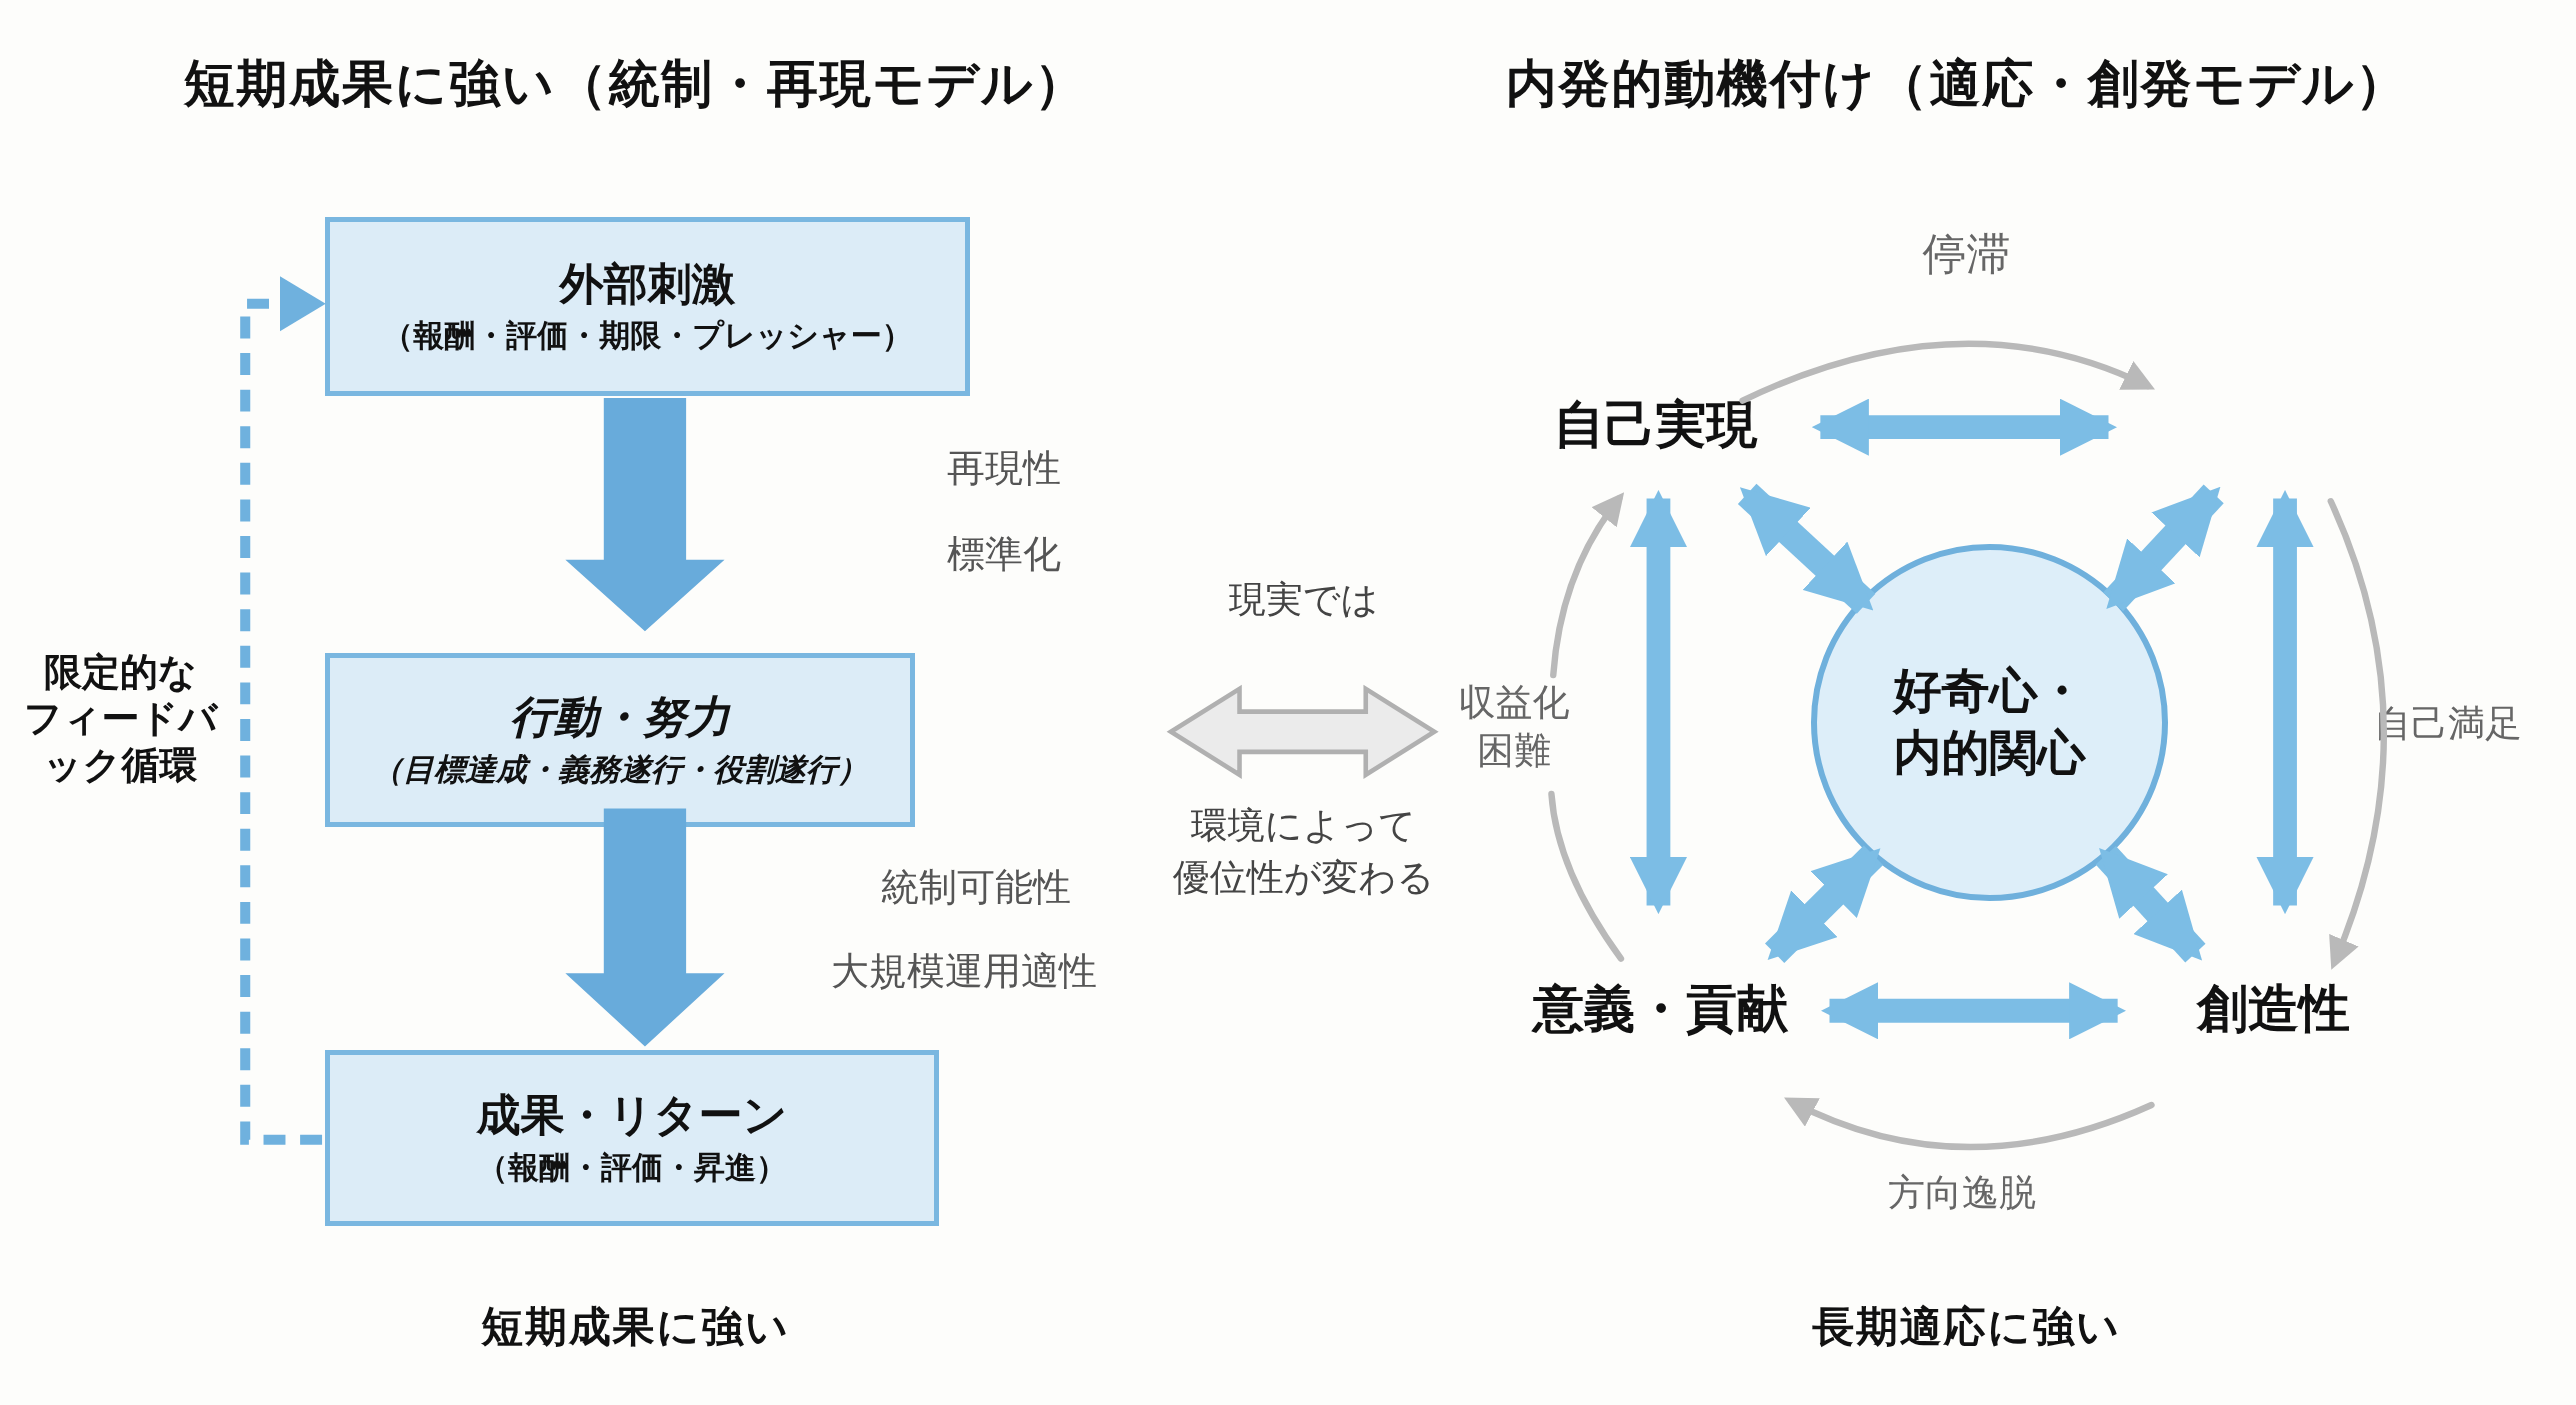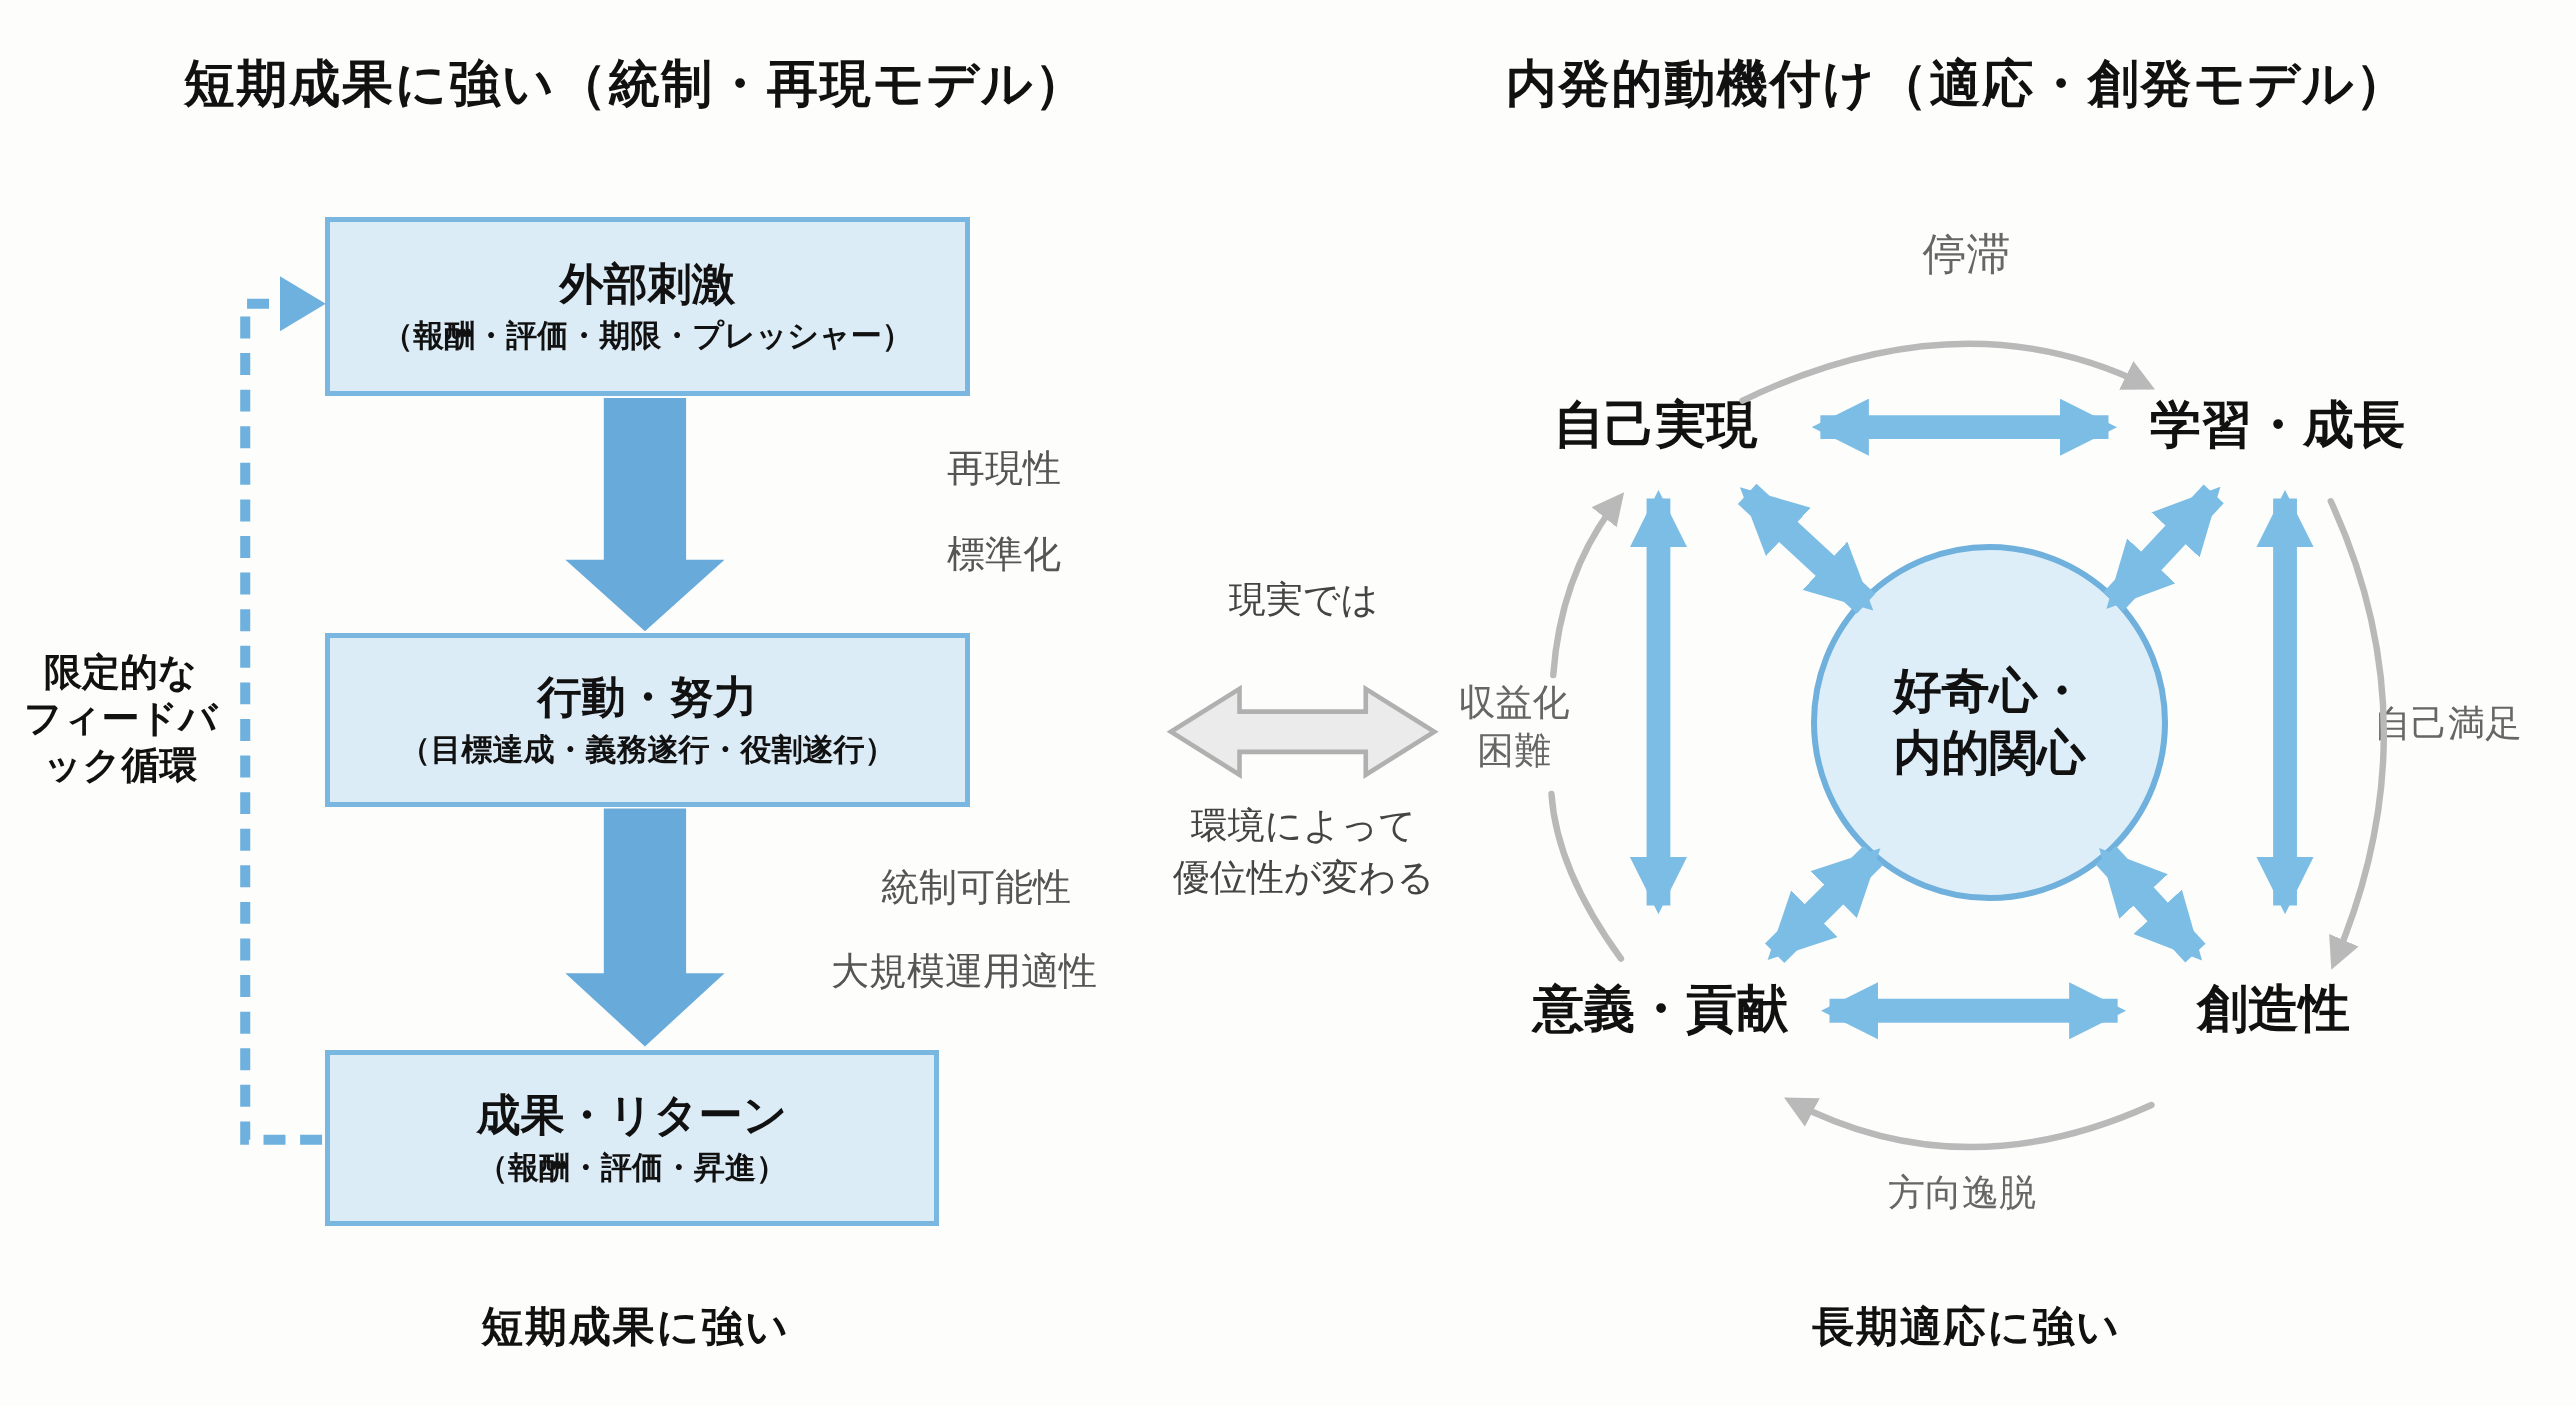--- a/index.html
+++ b/index.html
@@ -56,21 +56,21 @@
 
 <div class="stage">
 
   <div class="abs panel-title" style="left:146px;top:50px;width:979px;">短期成果に強い（統制・再現モデル）</div>
 
   <div class="abs flow-box" style="left:325px;top:217px;width:645px;height:179px;">
     <div class="box-title">外部刺激</div>
     <div class="box-subtitle">（報酬・評価・期限・プレッシャー）</div>
   </div>
 
-  <div class="abs flow-box" style="left:325px;top:633px;width:645px;height:174px;">
+  <div class="abs flow-box" style="left:325px;top:653px;width:590px;height:174px;font-style:italic;">
     <div class="box-title">行動・努力</div>
     <div class="box-subtitle">（目標達成・義務遂行・役割遂行）</div>
   </div>
 
   <div class="abs flow-box" style="left:325px;top:1050px;width:614px;height:176px;">
     <div class="box-title">成果・リターン</div>
     <div class="box-subtitle">（報酬・評価・昇進）</div>
   </div>
 
   <div class="abs gray-label" style="left:947px;top:445px;">再現性</div>
@@ -93,21 +93,20 @@
   <div class="abs mid-note" style="left:1157px;top:800px;width:293px;">
     <div>環境によって</div>
     <div>優位性が変わる</div>
   </div>
 
   <div class="abs panel-title" style="left:1454px;top:50px;width:1006px;">内発的動機付け（適応・創発モデル）</div>
 
   <div class="abs cycle-label" style="left:1875px;top:225px;width:183px;text-align:center;">停滞</div>
 
   <div class="abs node-label" style="left:1532px;top:399px;width:247px;">自己実現</div>
-  <div class="abs node-label" style="left:2131px;top:399px;width:293px;">学習・成長</div>
   <div class="abs node-label" style="left:1514px;top:983px;width:293px;">意義・貢献</div>
   <div class="abs node-label" style="left:2191px;top:983px;width:165px;">創造性</div>
 
   <div class="abs cycle-label" style="left:1441px;top:679px;width:146px;text-align:center;font-size:37px;">
     <div>収益化</div>
     <div>困難</div>
   </div>
 
   <div class="abs cycle-label" style="left:2374px;top:700px;font-size:37px;">自己満足</div>
 

